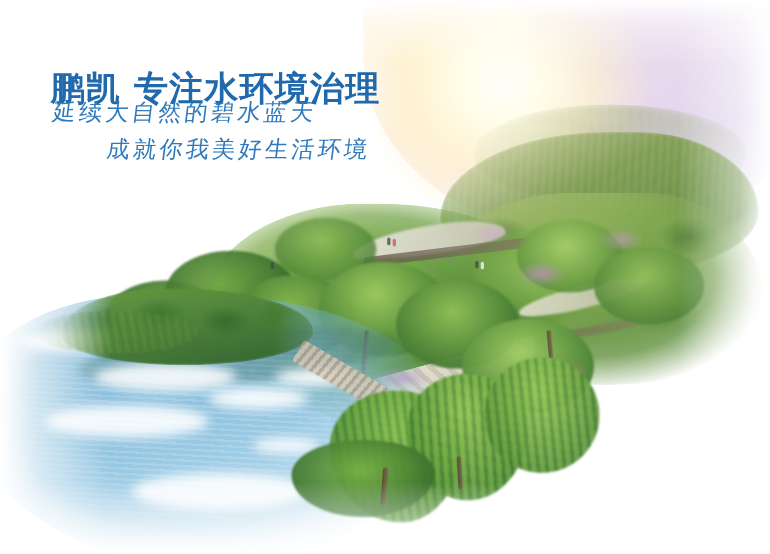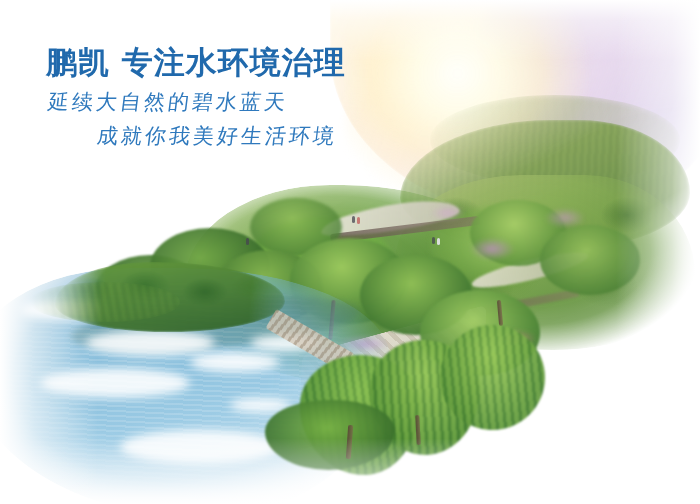--- a/index.html
+++ b/index.html
@@ -299,21 +299,21 @@
   
   #text-wash{
     position:absolute;left:0;top:0;width:380px;height:190px;
     background:radial-gradient(ellipse 240px 120px at 130px 88px, rgba(255,255,255,.98) 0%, rgba(255,255,255,.9) 55%, rgba(255,255,255,0) 100%);
     pointer-events:none;
   }
 
   
   #textblock{position:absolute;left:0;top:0;width:420px;height:180px;}
   #headline{
-    position:absolute;left:46px;top:42px;
+    position:absolute;left:46px;top:60px;
     font-size:31px;font-weight:bold;letter-spacing:1px;
     color:#2069ac;white-space:nowrap;
     font-family:"DejaVu Sans","Liberation Sans",sans-serif;
   }
   #slogan1{
     position:absolute;left:48px;top:88px;
     font-size:21px;color:#2f79bd;letter-spacing:3px;white-space:nowrap;
     font-family:"DejaVu Serif","Liberation Serif",serif;
     transform:skewX(-7deg);
   }

